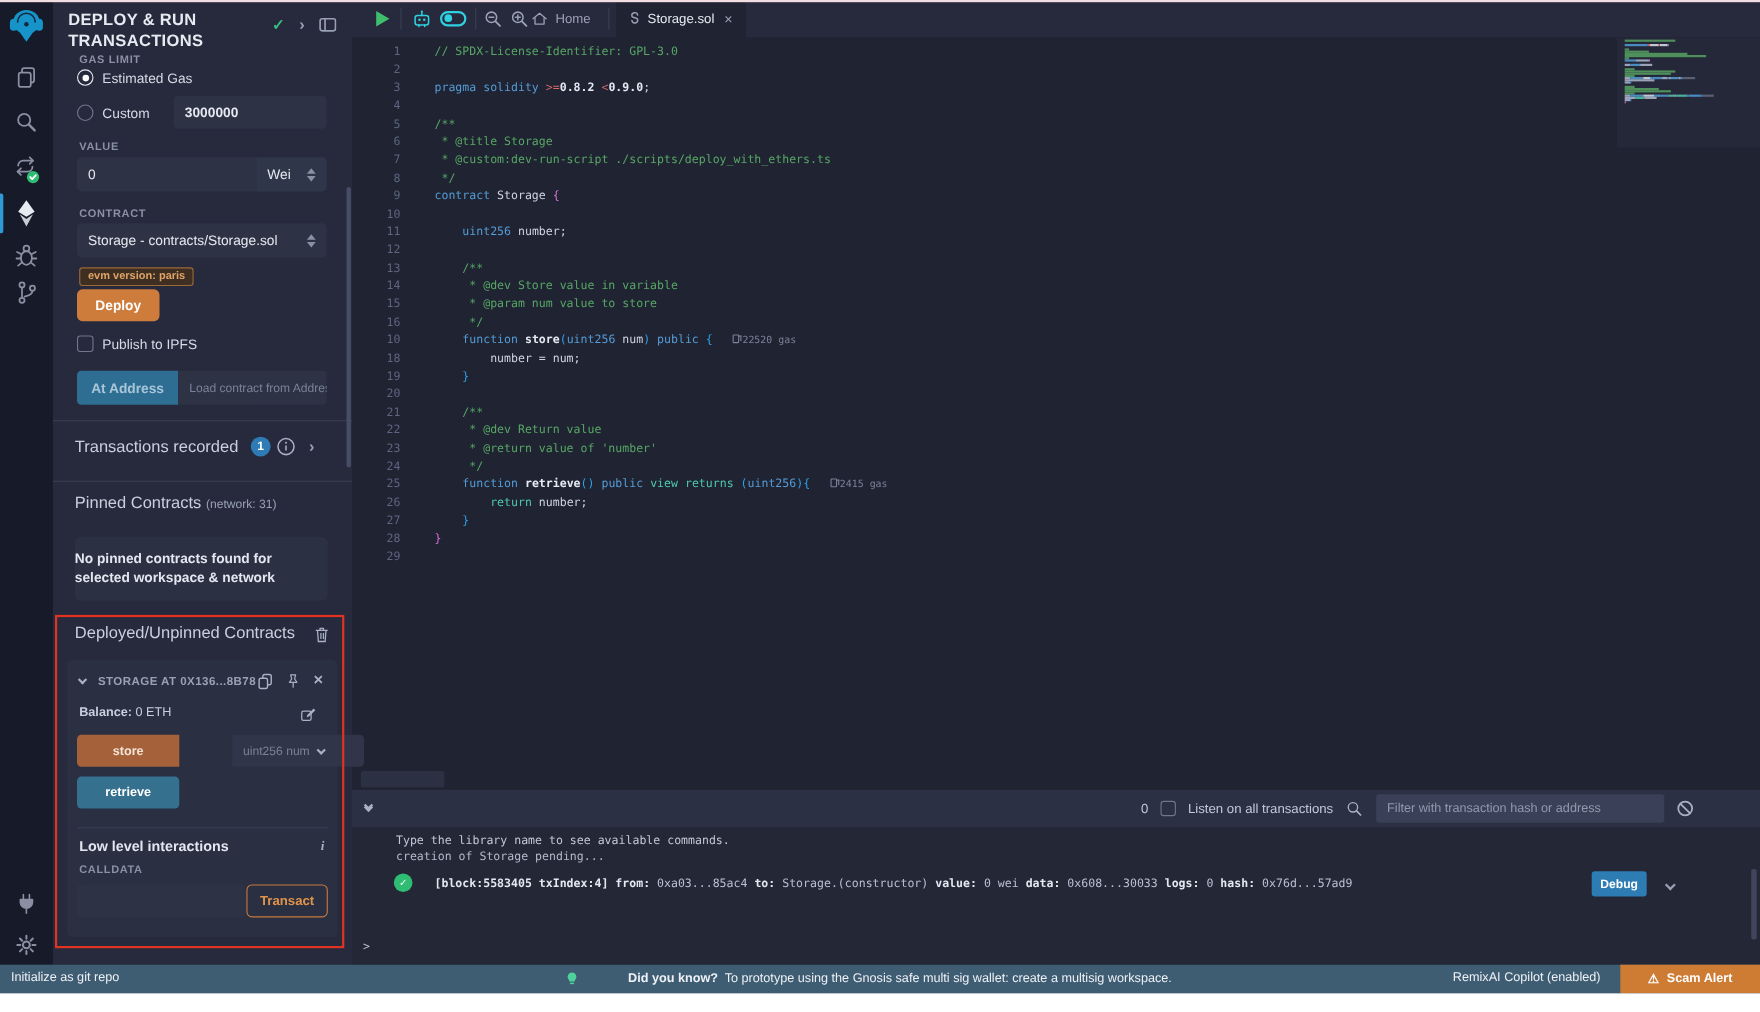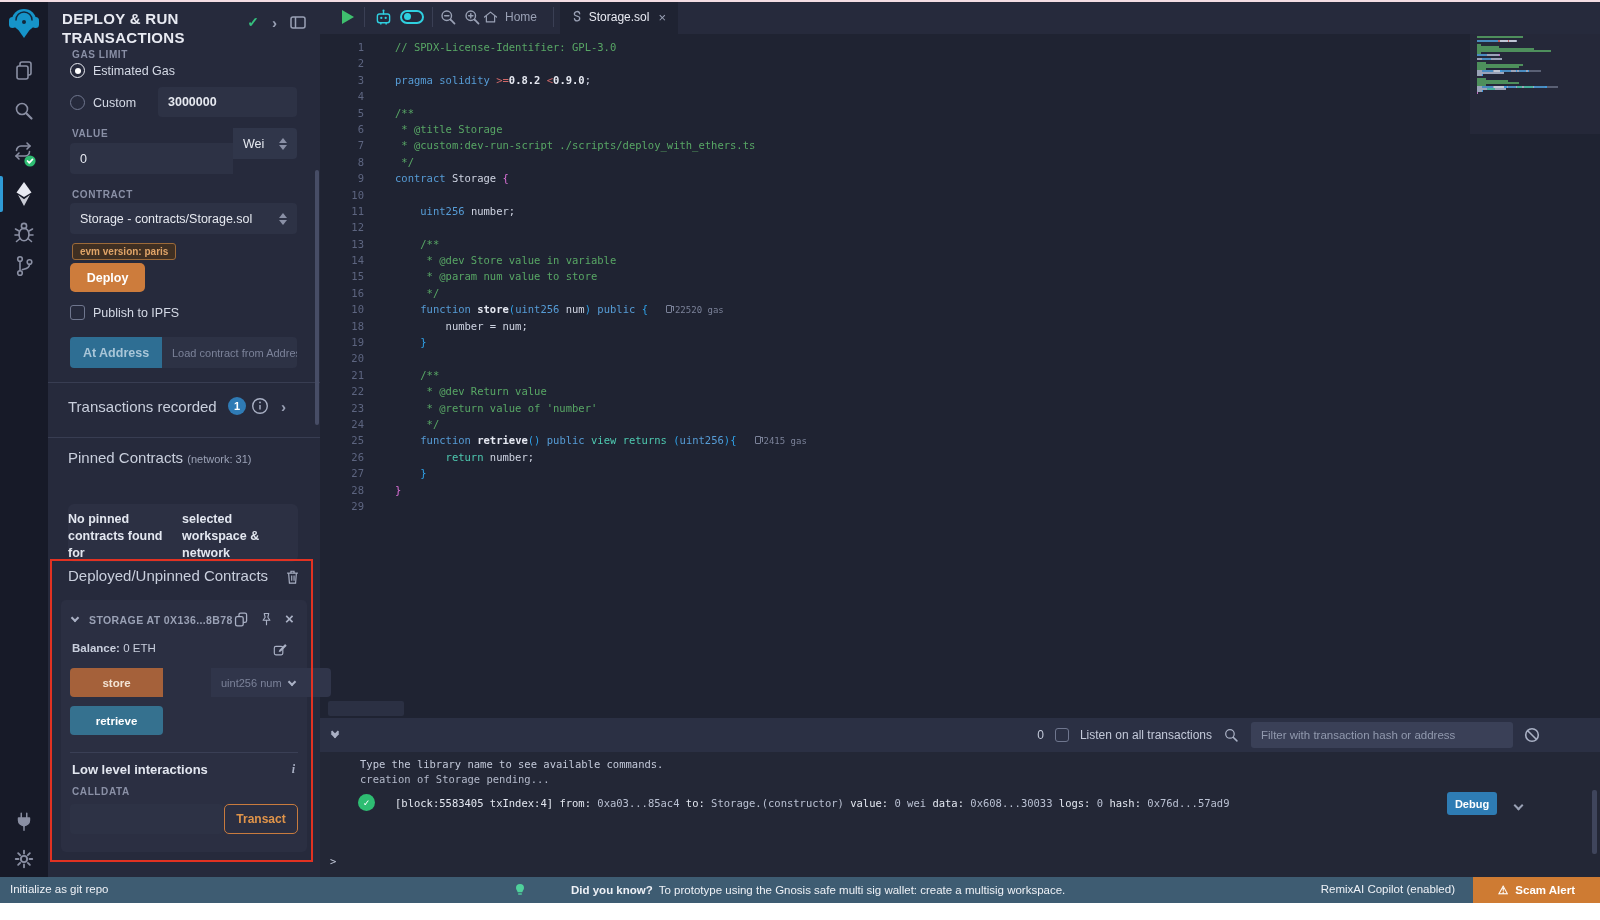--- a/index.html
+++ b/index.html
@@ -37,22 +37,22 @@
                background:#3f2f22; border:1px solid #9c6a39; border-radius:3px; padding:2px 7px; }
   .btn { display:flex; align-items:center; justify-content:center; border-radius:5px; font-weight:bold; cursor:default; }
   .deploy-btn { position:absolute; left:22px; top:263px; width:75px; height:29px; background:#cd7c3c; color:#fff; font-size:12.5px; }
   .cbox { width:15px; height:15px; border:1.5px solid #6f768e; border-radius:3px; position:absolute; left:22px; }
   .ataddr-btn { position:absolute; left:22px; top:337px; width:92px; height:31px; background:#2e6e93; color:#a9c6d8; font-size:12.5px; border-radius:4px 0 0 4px; }
   .ataddr-in { left:114px; top:337px; width:135px; height:31px; border-radius:0 4px 4px 0; font-size:11px; overflow:hidden; white-space:nowrap; }
   .divider { position:absolute; left:0; width:272px; height:1px; background:#383d52; }
   .row-title { position:absolute; left:20px; font-size:15px; color:#c9cfdd; }
   .badge { position:absolute; width:18px; height:18px; border-radius:50%; background:#2f7bb5; color:#fff;
            font-size:11px; font-weight:bold; display:flex; align-items:center; justify-content:center; }
-  .empty-box { position:absolute; left:20px; top:504px; width:230px; height:58px; background:#2c3043; border-radius:6px;
-               display:flex; flex-direction:row; align-items:flex-end; justify-content:center; font-size:12.5px; font-weight:bold; color:#e3e7f0; line-height:17px; }
+  .empty-box { position:absolute; left:20px; top:488px; width:230px; height:58px; background:#2c3043; border-radius:6px;
+               display:flex; flex-direction:column; align-items:flex-start; justify-content:center; font-size:12.5px; font-weight:bold; color:#e3e7f0; line-height:17px; }
   .redbox { position:absolute; left:2px; top:559px; width:263px; height:303px; border:2px solid #e23222; z-index:8; }
   .card { position:absolute; left:13px; top:600px; width:246px; height:252px; background:#2b2f42; border-radius:5px; }
   .chev-css { display:inline-block; width:6px; height:6px; border-right:2px solid #aab1c5; border-bottom:2px solid #aab1c5; transform:rotate(45deg); }
   .card-head { position:absolute; top:13px; left:0; right:0; height:16px; }
   .card-title { position:absolute; left:28px; top:1px; font-size:10.5px; font-weight:bold; letter-spacing:.4px; color:#9aa1b5; }
   .card svg { stroke:#aab1c5; fill:none; stroke-width:1.5; stroke-linecap:round; stroke-linejoin:round; }
   .bal { position:absolute; left:11px; top:42px; font-size:11.5px; color:#c9cfdd; }
   .fn-btn { position:absolute; left:9px; width:93px; height:29px; font-size:11.5px; color:#f3e3d4; }
   .store-btn { top:68px; background:#a5613a; border-radius:4px 0 0 4px; }
   .retrieve-btn { top:106px; background:#35718f; border-radius:4px; color:#fff; }
@@ -111,21 +111,21 @@
   .filter-in { width:262px; height:26px; background:#3a4057; border:none; border-radius:3px; color:#dfe3ee;
                font-size:11.5px; padding:0 10px; font-family:"Liberation Sans",sans-serif; outline:none; }
   .filter-in::placeholder { color:#9199ae; }
   .term-body { position:absolute; left:320px; top:752px; right:0; bottom:43px; background:#232736;
                font-family:"DejaVu Sans Mono",monospace; font-size:10.5px; color:#c3c9d9; }
   .t-line { position:absolute; left:40px; line-height:15px; }
   .tx-row { position:absolute; left:38px; top:42px; right:80px; display:flex; align-items:center; }
   .tx-check { width:17px; height:17px; border-radius:50%; background:#2ebd72; color:#fff; font-size:10px; font-weight:bold;
               display:flex; align-items:center; justify-content:center; flex:none; }
   .tx-text { margin-left:20px; color:#b9c0d2; white-space:nowrap; overflow:hidden; }
-  .txb { font-weight:normal; color:#e3e7f0; }
+  .txb { font-weight:bold; color:#e3e7f0; }
   .debug-btn { position:absolute; right:103px; top:40px; width:50px; height:23px; background:#2e7cb4; color:#fff;
                font-size:11px; font-weight:bold; font-family:"Liberation Sans",sans-serif; border-radius:3px;
                display:flex; align-items:center; justify-content:center; }
   .tx-chev { position:absolute; right:78px; top:47px; }
   .tx-chev .chev-css { border-color:#9aa1b5; width:7px; height:7px; }
   .t-prompt { position:absolute; left:10px; bottom:10px; color:#c3c9d9; }
   .tscroll { position:absolute; right:3px; top:38px; width:5px; height:64px; background:#3f455c; border-radius:2px; }
 
   
   .statusbar { position:absolute; left:0; right:0; bottom:17px; height:26px; background:#3e5c72; color:#eef1f6;
@@ -243,21 +243,21 @@
 
     <div class="seclabel" style="top:49px">GAS LIMIT</div>
     <div class="radio sel" style="top:63px"></div>
     <div class="rlabel" style="top:64px">Estimated Gas</div>
     <div class="radio" style="top:95px"></div>
     <div class="rlabel" style="top:96px">Custom</div>
     <div class="inputbox" style="left:110px;top:87px;width:139px;height:30px;font-weight:bold">3000000</div>
 
     <div class="seclabel" style="top:128px">VALUE</div>
     <div class="inputbox" style="left:22px;top:143px;width:163px;height:31px;border-radius:4px 0 0 4px">0</div>
-    <div class="inputbox" style="left:185px;top:128px;width:64px;height:31px;background:#30364a;border-radius:0 4px 4px 0">
+    <div class="inputbox" style="left:185px;top:143px;width:64px;height:31px;background:#30364a;border-radius:0 4px 4px 0">
       <span>Wei</span>
       <span class="updown">
           <i class="u"></i>
           <i class="d"></i>
         </span>
     </div>
 
     <div class="seclabel" style="top:189px">CONTRACT</div>
     <div class="inputbox" style="left:22px;top:203px;width:227px;height:31px">
       <span>Storage - contracts/Storage.sol</span>

